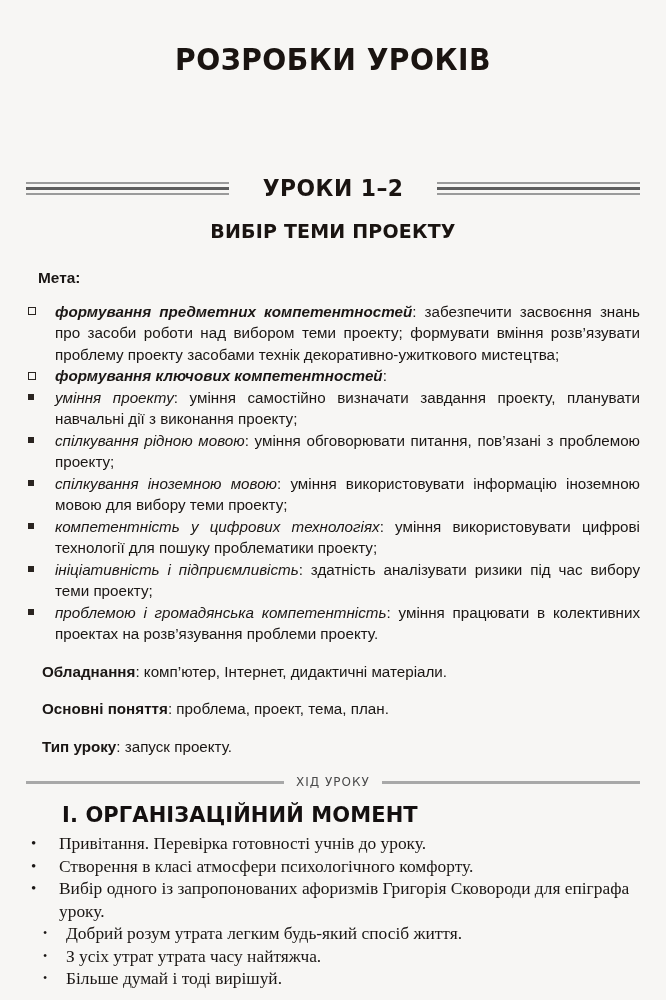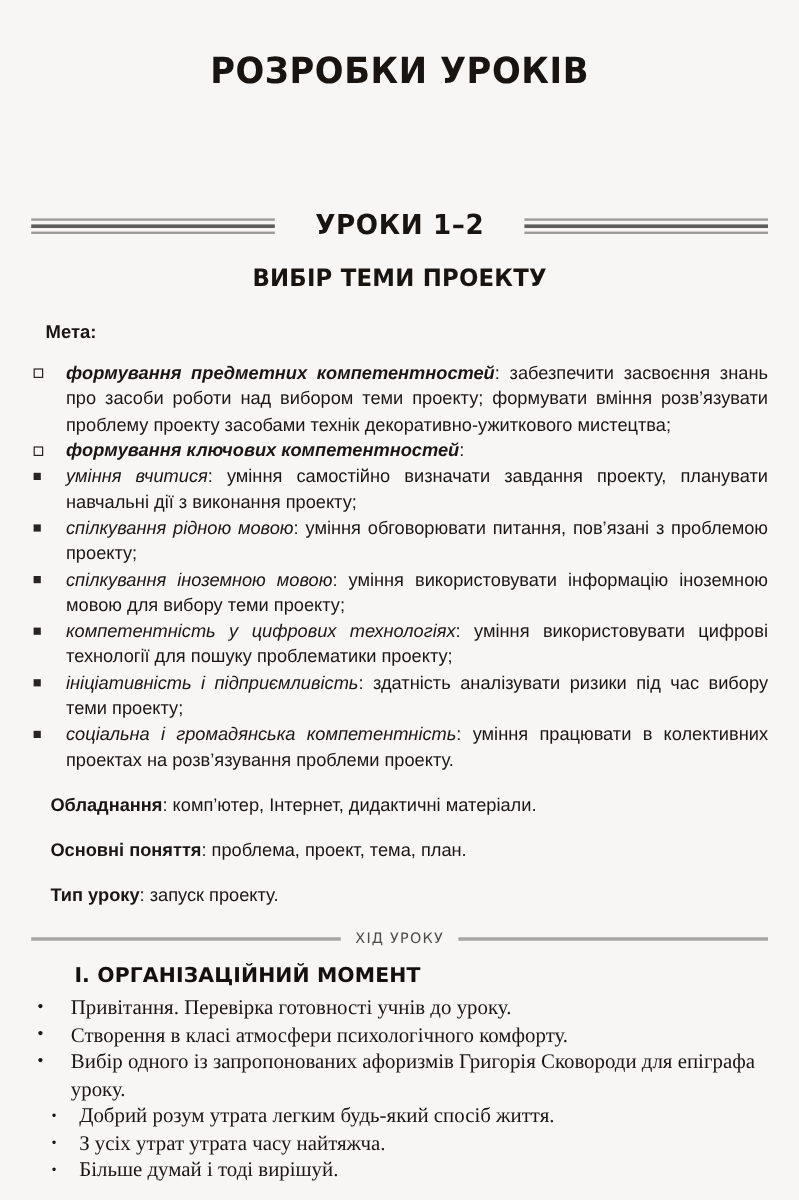--- a/index.html
+++ b/index.html
@@ -170,21 +170,21 @@
     font-family: "DejaVu Sans", sans-serif;
     font-size: 12px;
     letter-spacing: 1px;
     color: #4a4a4a;
     white-space: nowrap;
   }
 
   .stage-title {
     font-family: "DejaVu Sans", sans-serif;
     font-weight: bold;
-    font-size: 17px;
+    font-size: 21px;
     color: #141010;
     margin: 14px 0 0 36px;
     letter-spacing: 0.1px;
   }
 
   
   .serif-block {
     font-family: "Liberation Serif", serif;
     font-size: 17.4px;
     line-height: 22.5px;
@@ -254,41 +254,41 @@
       </li>
       <li class="item">
         <span class="marker"><span class="sq-hollow"></span></span>
         <span class="term-bold-italic">формування ключових компетентностей</span><span>:</span>
       </li>
     </ul>
 
     <ul class="lvl2">
       <li class="item">
         <span class="marker"><span class="sq-filled"></span></span>
-        <span class="term-italic">уміння вчитися</span><span>: уміння самостійно визначати завдання проекту, планувати навчальні дії з виконання проекту;</span>
+        <span class="term-italic">уміння проекту</span><span>: уміння самостійно визначати завдання проекту, планувати навчальні дії з виконання проекту;</span>
       </li>
       <li class="item">
         <span class="marker"><span class="sq-filled"></span></span>
         <span class="term-italic">спілкування рідною мовою</span><span>: уміння обговорювати питання, пов’язані з проблемою проекту;</span>
       </li>
       <li class="item">
         <span class="marker"><span class="sq-filled"></span></span>
         <span class="term-italic">спілкування іноземною мовою</span><span>: уміння використовувати інформацію іноземною мовою для вибору теми проекту;</span>
       </li>
       <li class="item">
         <span class="marker"><span class="sq-filled"></span></span>
         <span class="term-italic">компетентність у цифрових технологіях</span><span>: уміння використовувати цифрові технології для пошуку проблематики проекту;</span>
       </li>
       <li class="item">
         <span class="marker"><span class="sq-filled"></span></span>
         <span class="term-italic">ініціативність і підприємливість</span><span>: здатність аналізувати ризики під час вибору теми проекту;</span>
       </li>
       <li class="item">
         <span class="marker"><span class="sq-filled"></span></span>
-        <span class="term-italic">соціальна і громадянська компетентність</span><span>: уміння працювати в колективних проектах на розв’язування проблеми проекту.</span>
+        <span class="term-italic">проблемою і громадянська компетентність</span><span>: уміння працювати в колективних проектах на розв’язування проблеми проекту.</span>
       </li>
     </ul>
 
     <p class="kv-line">
       <b>Обладнання</b><span>: комп’ютер, Інтернет, дидактичні матеріали.</span>
     </p>
     <p class="kv-line">
       <b>Основні поняття</b><span>: проблема, проект, тема, план.</span>
     </p>
     <p class="kv-line">

